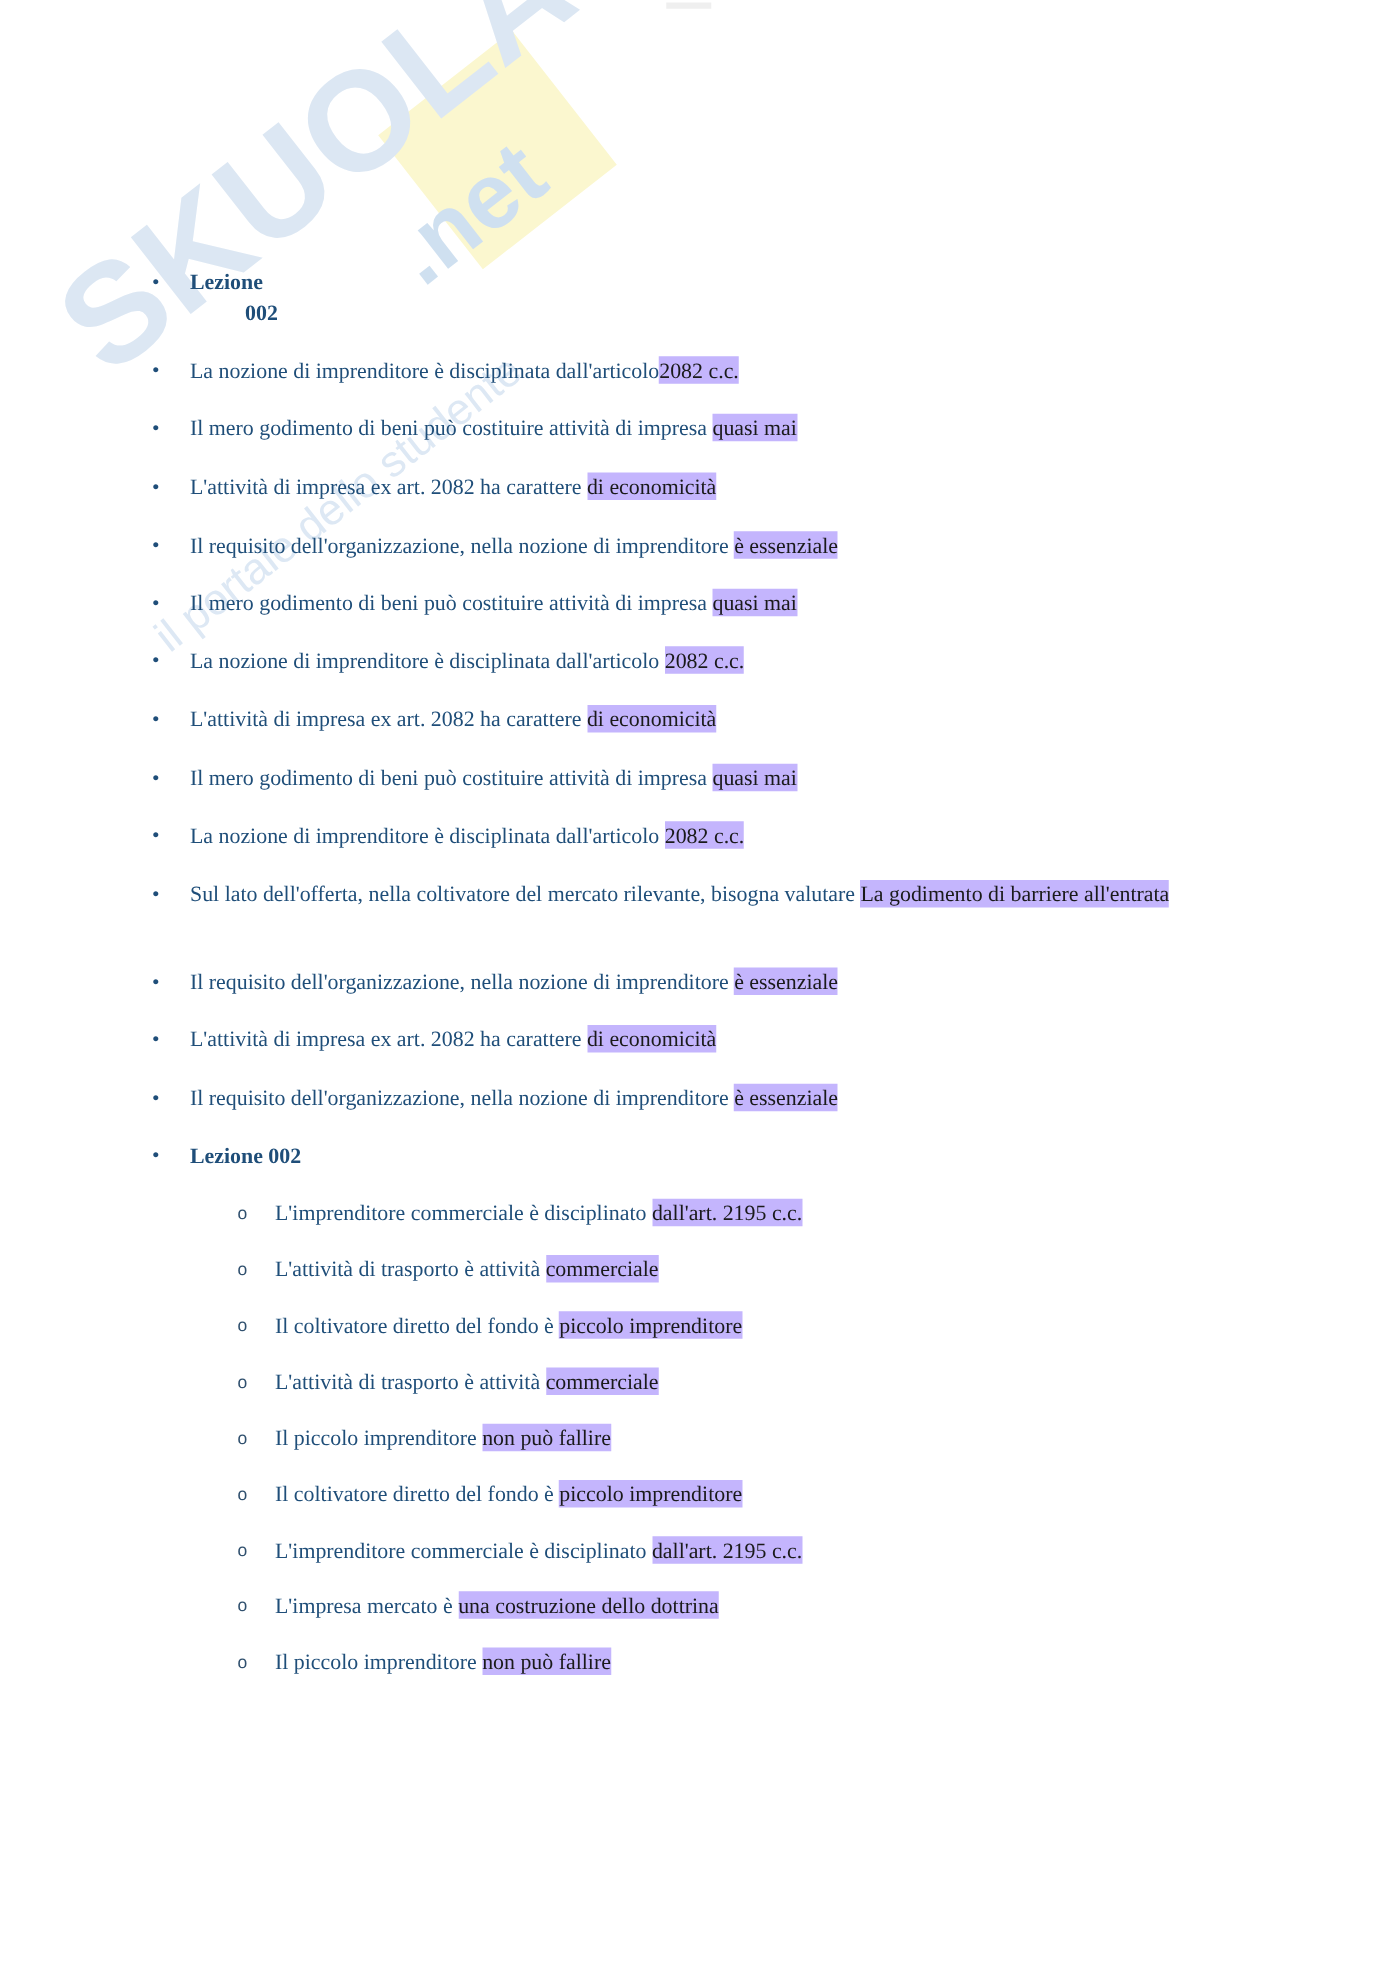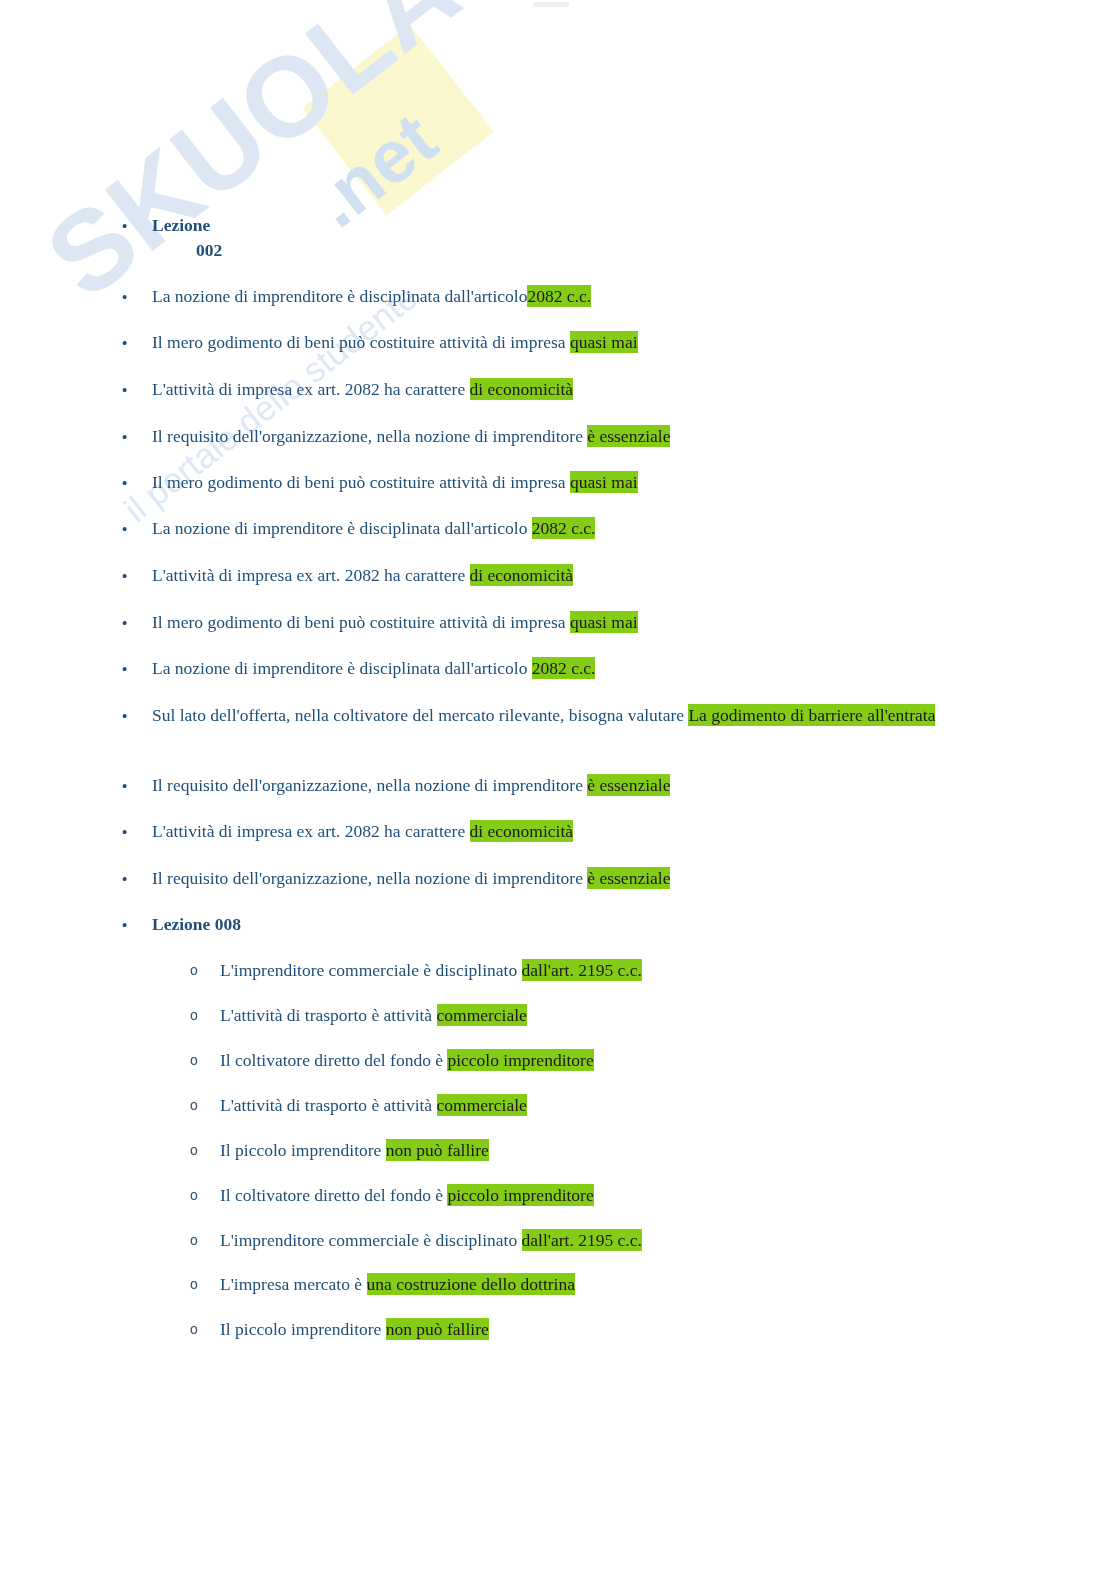--- a/index.html
+++ b/index.html
@@ -120,21 +120,21 @@
     display: block;
     margin-left: 30px;
     font-family: Liberation Serif, serif;
   }
   .bullet-row.lvl1 { left: 122px; width: 900px; }
   .bullet-row.lvl2 { left: 190px; width: 830px; }
 
   .bold { font-weight: bold; }
 
   .hl {
-    background: #84cc16;
+    background: #c4b5fd;
     color: #1a1a1a;
     padding: 1px 0 1px 0;
     box-decoration-break: clone;
     -webkit-box-decoration-break: clone;
   }
   .lezione-second {
     display: block;
     margin-left: 44px;
   }
 </style>
@@ -204,21 +204,21 @@
       <div class="bullet-row lvl1" style="top: 819px;">
         <span class="marker lvl1">•</span>
         <span class="txt"><span>L'attività di impresa ex art. 2082 ha carattere </span><span class="hl">di economicità</span></span>
       </div>
       <div class="bullet-row lvl1" style="top: 866px;">
         <span class="marker lvl1">•</span>
         <span class="txt"><span>Il requisito dell'organizzazione, nella nozione di imprenditore </span><span class="hl">è essenziale</span></span>
       </div>
       <div class="bullet-row lvl1" style="top: 912px;">
         <span class="marker lvl1">•</span>
-        <span class="txt bold">Lezione 008</span>
+        <span class="txt bold">Lezione 002</span>
       </div>
       <div class="bullet-row lvl2" style="top: 958px;">
         <span class="marker lvl2">o</span>
         <span class="txt"><span>L'imprenditore commerciale è disciplinato </span><span class="hl">dall'art. 2195 c.c.</span></span>
       </div>
       <div class="bullet-row lvl2" style="top: 1003px;">
         <span class="marker lvl2">o</span>
         <span class="txt"><span>L'attività di trasporto è attività </span><span class="hl">commerciale</span></span>
       </div>
       <div class="bullet-row lvl2" style="top: 1048px;">

